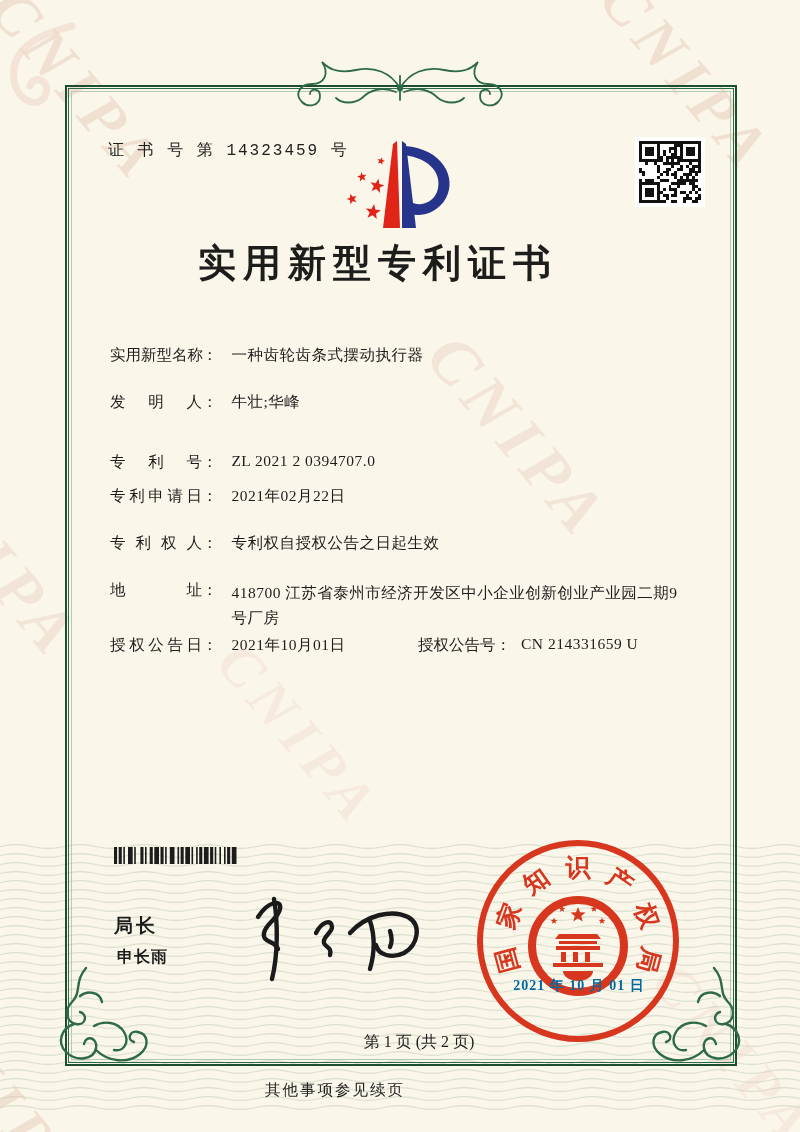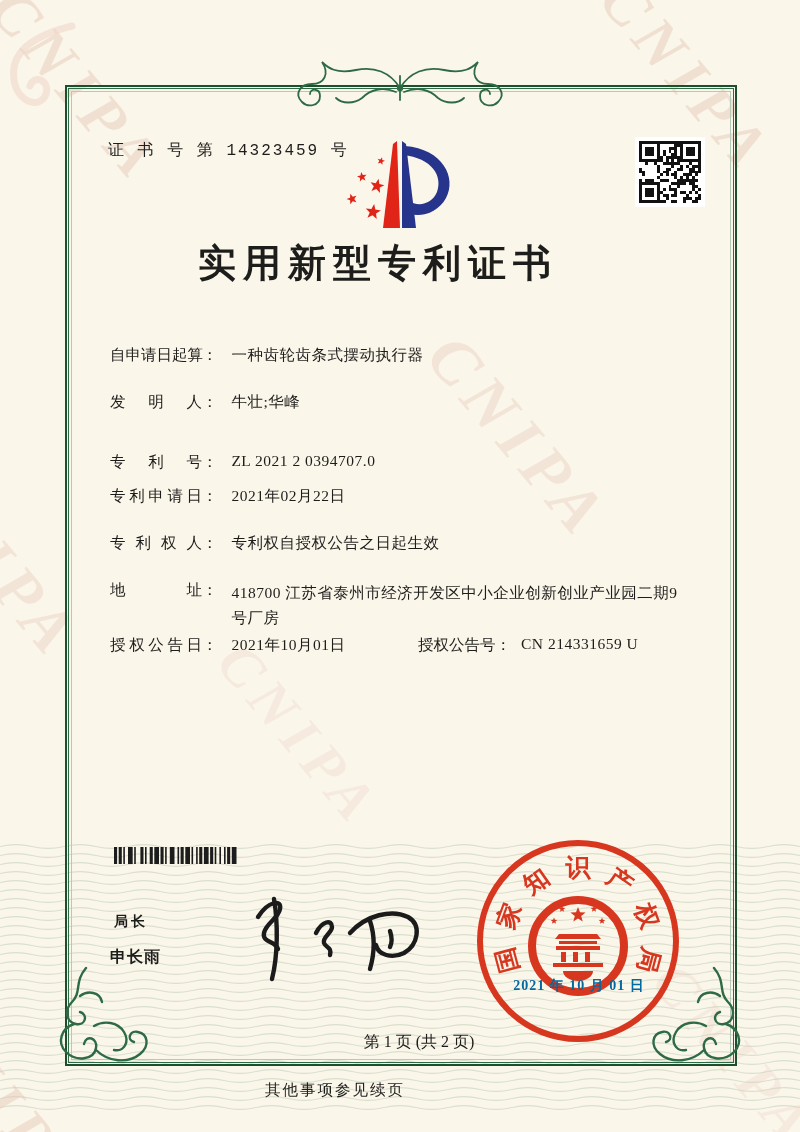--- a/index.html
+++ b/index.html
@@ -34,22 +34,22 @@
   .fvalue{display:inline-block;margin-left:10px;vertical-align:top;letter-spacing:.5px;}
   .fvalue.addr{width:452px;white-space:normal;line-height:25px;}
   .grantno{position:absolute;left:308px;top:0;white-space:nowrap;}
   
   .bodytext{position:absolute;left:95px;top:650px;width:614px;z-index:4;
             font-size:15.5px;line-height:29px;text-align:justify;}
   .bodytext p{margin:0;text-indent:2em;}
   
   .barcode{position:absolute;left:114px;top:847px;width:206px;height:17px;z-index:4;}
   .issuer-title{position:absolute;left:114px;top:913px;z-index:4;
-       font-family:"Liberation Sans","DejaVu Sans",sans-serif;font-size:14px;font-weight:600;letter-spacing:3px;}
-  .issuer-name{position:absolute;left:110px;top:947px;z-index:4;
+       font-family:"Liberation Sans","DejaVu Sans",sans-serif;font-size:19px;font-weight:600;letter-spacing:3px;}
+  .issuer-name{position:absolute;left:117px;top:947px;z-index:4;
        font-family:"Liberation Sans","DejaVu Sans",sans-serif;font-size:16px;font-weight:600;letter-spacing:1px;}
   .signature{position:absolute;left:232px;top:893px;width:195px;height:92px;z-index:4;}
   
   .seal{position:absolute;left:477px;top:840px;width:202px;height:202px;z-index:5;}
   .seal-ring{position:absolute;inset:0;border:6px solid #d7361f;border-radius:50%;box-sizing:border-box;}
   .seal-ch{position:absolute;left:50%;top:50%;width:28px;height:28px;margin:-14px 0 0 -14px;
            color:#d7361f;font-size:25px;font-weight:700;text-align:center;line-height:28px;}
   .sc0{transform:rotate(-105deg) translateY(-73px);}
   .sc1{transform:rotate(-70deg)  translateY(-73px);}
   .sc2{transform:rotate(-35deg)  translateY(-73px);}
@@ -287,21 +287,21 @@
         <rect x="0" y="14" width="7" height="7" fill="#111"></rect>
         <rect x="1" y="15" width="5" height="5" fill="#fff"></rect>
         <rect x="2" y="16" width="3" height="3" fill="#111"></rect>
       </svg>
   </div>
 
   <div class="title">实用新型专利证书</div>
 
   <div class="fields">
     <div class="frow" style="top:7px">
-      <span class="flabel">自申请日起算</span><span class="fcolon">：</span>
+      <span class="flabel">实用新型名称</span><span class="fcolon">：</span>
       <span class="fvalue">一种齿轮齿条式摆动执行器</span>
     </div>
     <div class="frow" style="top:54px">
       <span class="flabel">发明人</span><span class="fcolon">：</span>
       <span class="fvalue">牛壮;华峰</span>
     </div>
     <div class="frow" style="top:114px">
       <span class="flabel">专利号</span><span class="fcolon">：</span>
       <span class="fvalue">ZL 2021 2 0394707.0</span>
     </div>

